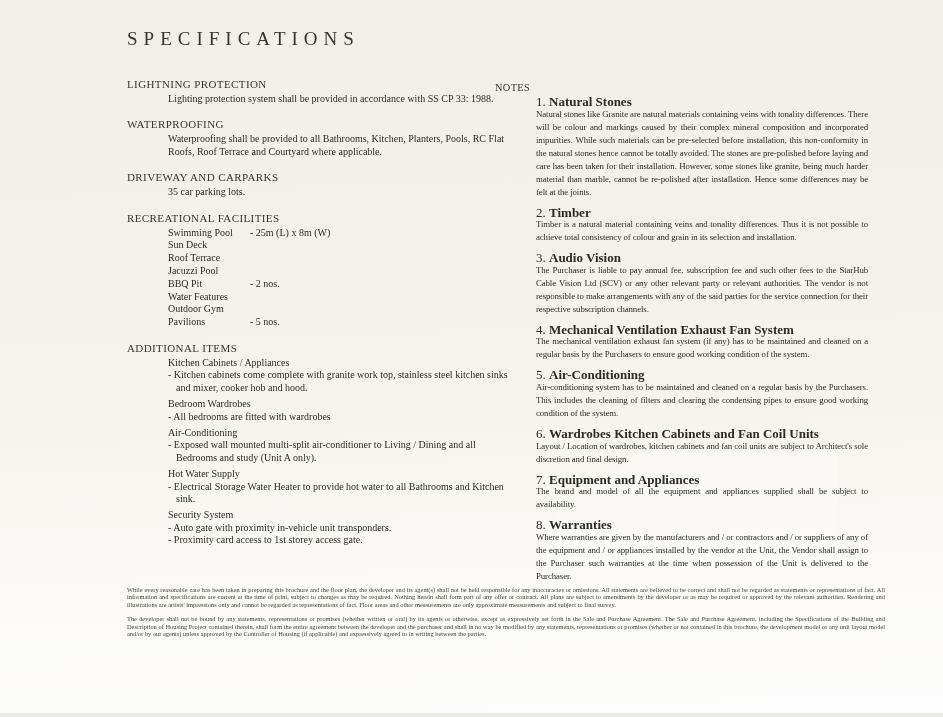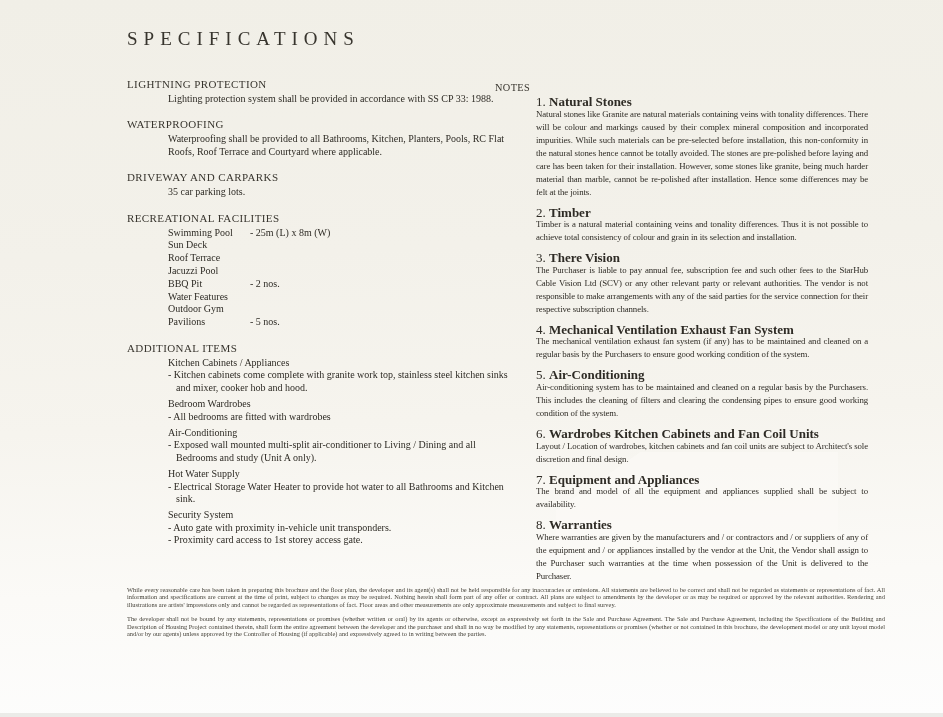--- a/index.html
+++ b/index.html
@@ -165,21 +165,21 @@
         <div class="note-h"><span>1.</span> <b>Natural Stones</b></div>
         <div class="note-b">Natural stones like Granite are natural materials containing veins with tonality differences. There will be colour and markings caused by their complex mineral composition and incorporated impurities. While such materials can be pre-selected before installation, this non-conformity in the natural stones hence cannot be totally avoided. The stones are pre-polished before laying and care has been taken for their installation. However, some stones like granite, being much harder material than marble, cannot be re-polished after installation. Hence some differences may be felt at the joints.</div>
       </div>
 
       <div class="note">
         <div class="note-h"><span>2.</span> <b>Timber</b></div>
         <div class="note-b">Timber is a natural material containing veins and tonality differences. Thus it is not possible to achieve total consistency of colour and grain in its selection and installation.</div>
       </div>
 
       <div class="note">
-        <div class="note-h"><span>3.</span> <b>There Vision</b></div>
+        <div class="note-h"><span>3.</span> <b>Audio Vision</b></div>
         <div class="note-b">The Purchaser is liable to pay annual fee, subscription fee and such other fees to the StarHub Cable Vision Ltd (SCV) or any other relevant party or relevant authorities. The vendor is not responsible to make arrangements with any of the said parties for the service connection for their respective subscription channels.</div>
       </div>
 
       <div class="note">
         <div class="note-h"><span>4.</span> <b>Mechanical Ventilation Exhaust Fan System</b></div>
         <div class="note-b">The mechanical ventilation exhaust fan system (if any) has to be maintained and cleaned on a regular basis by the Purchasers to ensure good working condition of the system.</div>
       </div>
 
       <div class="note">
         <div class="note-h"><span>5.</span> <b>Air-Conditioning</b></div>

